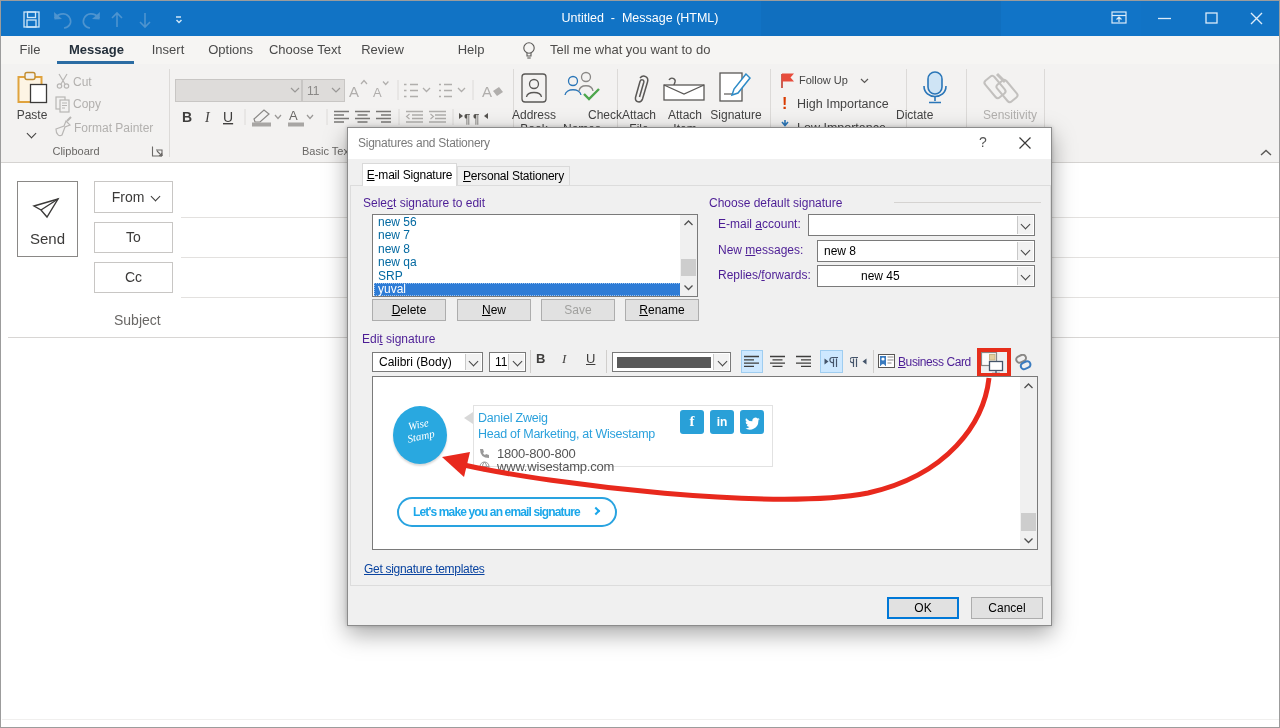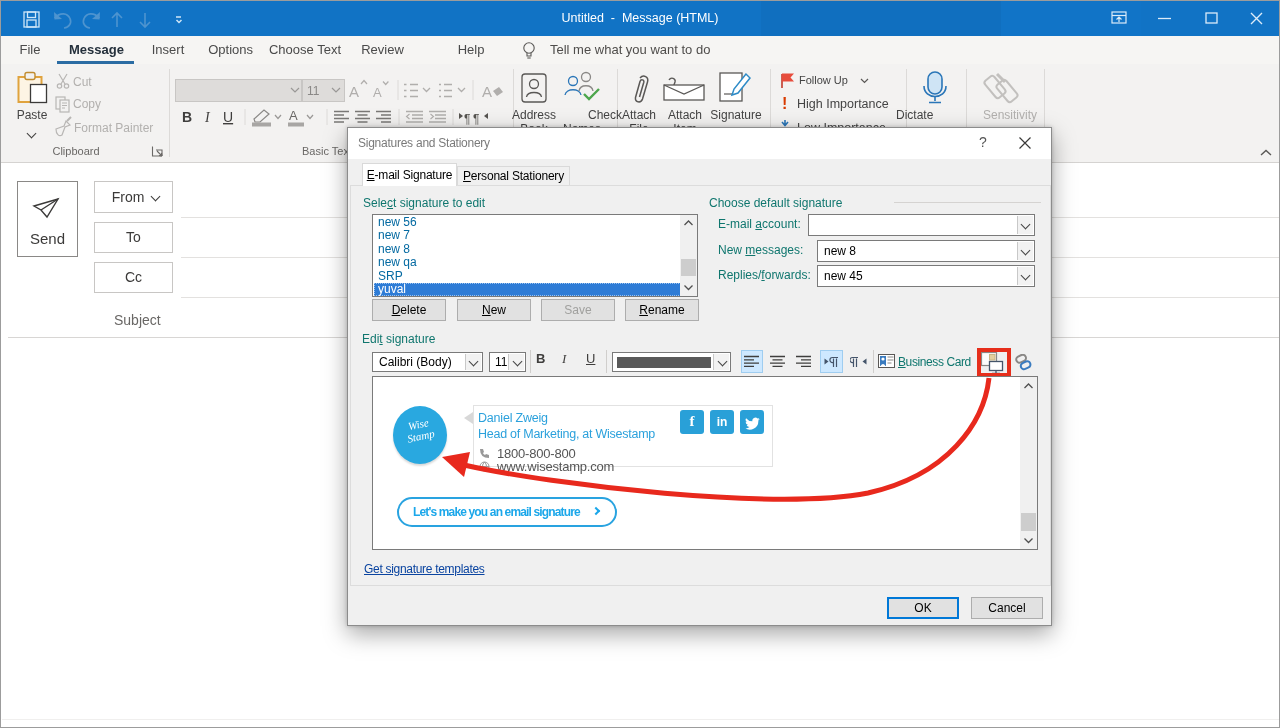--- a/index.html
+++ b/index.html
@@ -33,21 +33,21 @@
 #compose { position:absolute; left:1px; top:164px; width:1278px; height:563px; background:#fff; }
 .fieldline { position:absolute; height:1px; background:#e3e1df; }
 .obtn { position:absolute; background:#fff; border:1px solid #c8c6c4; color:#3b3a39; font-size:14px; text-align:center; }
 #send-btn { position:absolute; left:16px; top:17px; width:61px; height:76px; border:1px solid #8a8886; background:#fff; }
 
 
 #dialog { position:absolute; left:347px; top:127px; width:705px; height:499px; background:#f0f0f0;
   border:1px solid #8c8c8c; box-shadow:0 8px 22px rgba(0,0,0,.35), 0 0 4px rgba(0,0,0,.2); }
 #dlg-title { position:absolute; left:0; top:0; width:703px; height:31px; background:#fff; }
 #dlg-title .t { position:absolute; left:10px; top:8px; font-size:12px; letter-spacing:-0.25px; color:#7a7a7a; }
-.dlg-label { position:absolute; font-size:12px; color:#0f766e; }
+.dlg-label { position:absolute; font-size:12px; color:#4c1d95; }
 .win-btn { position:absolute; height:22px; background:#e1e1e1; border:1px solid #adadad; font-size:12px; color:#000; text-align:center; line-height:20px; }
 .combo { position:absolute; background:#fff; border:1px solid #7a7a7a; font-size:12px; color:#000; }
 .combo .arr { position:absolute; right:1px; top:1px; bottom:1px; width:16px; background:#f2f2f2; border-left:1px solid #c8c8c8; }
 .chev { position:absolute; width:7px; height:7px; border-right:1.4px solid #444; border-bottom:1.4px solid #444; transform:rotate(45deg); }
 u.acc { text-decoration:underline; }
 
 
 .sb { position:absolute; background:#f0f0f0; }
 .sb .thumb { position:absolute; left:1px; background:#cdcdcd; }
 
@@ -371,21 +371,21 @@
     <div class="dlg-label" style="left:370px;top:89px;">E-mail <u class="acc">a</u>ccount:</div>
     <div class="combo" style="left:460px;top:86px;width:227px;height:22px;">
       <div class="arr"></div>
         <span class="chev" style="right:5px;top:6px;border-color:#444;"></span>
     </div>
     <div class="dlg-label" style="left:370px;top:115px;">New <u class="acc">m</u>essages:</div>
     <div class="combo" style="left:469px;top:112px;width:218px;height:22px;line-height:20px;"><span style="padding-left:6px;">new 8</span>
       <div class="arr"></div><span class="chev" style="right:5px;top:6px;border-color:#444;"></span>
     </div>
     <div class="dlg-label" style="left:370px;top:140px;">Replies/<u class="acc">f</u>orwards:</div>
-    <div class="combo" style="left:469px;top:137px;width:218px;height:22px;line-height:20px;"><span style="padding-left:6px;">new 45</span>
+    <div class="combo" style="left:469px;top:137px;width:218px;height:22px;line-height:20px;"><span style="padding-left:6px;margin-left:37px;">new 45</span>
       <div class="arr"></div><span class="chev" style="right:5px;top:6px;border-color:#444;"></span>
     </div>
 
     <div class="dlg-label" style="left:14px;top:204px;">Edi<u class="acc">t</u> signature</div>
 
     <div class="combo" style="left:24px;top:224px;width:111px;height:20px;line-height:18px;"><span style="padding-left:6px;">Calibri (Body)</span>
       <div class="arr"></div><span class="chev" style="right:5px;top:5px;border-color:#444;"></span>
     </div>
     <div class="combo" style="left:141px;top:224px;width:37px;height:20px;line-height:18px;"><span style="padding-left:5px;">11</span>
       <div class="arr"></div><span class="chev" style="right:4px;top:5px;border-color:#444;"></span>

